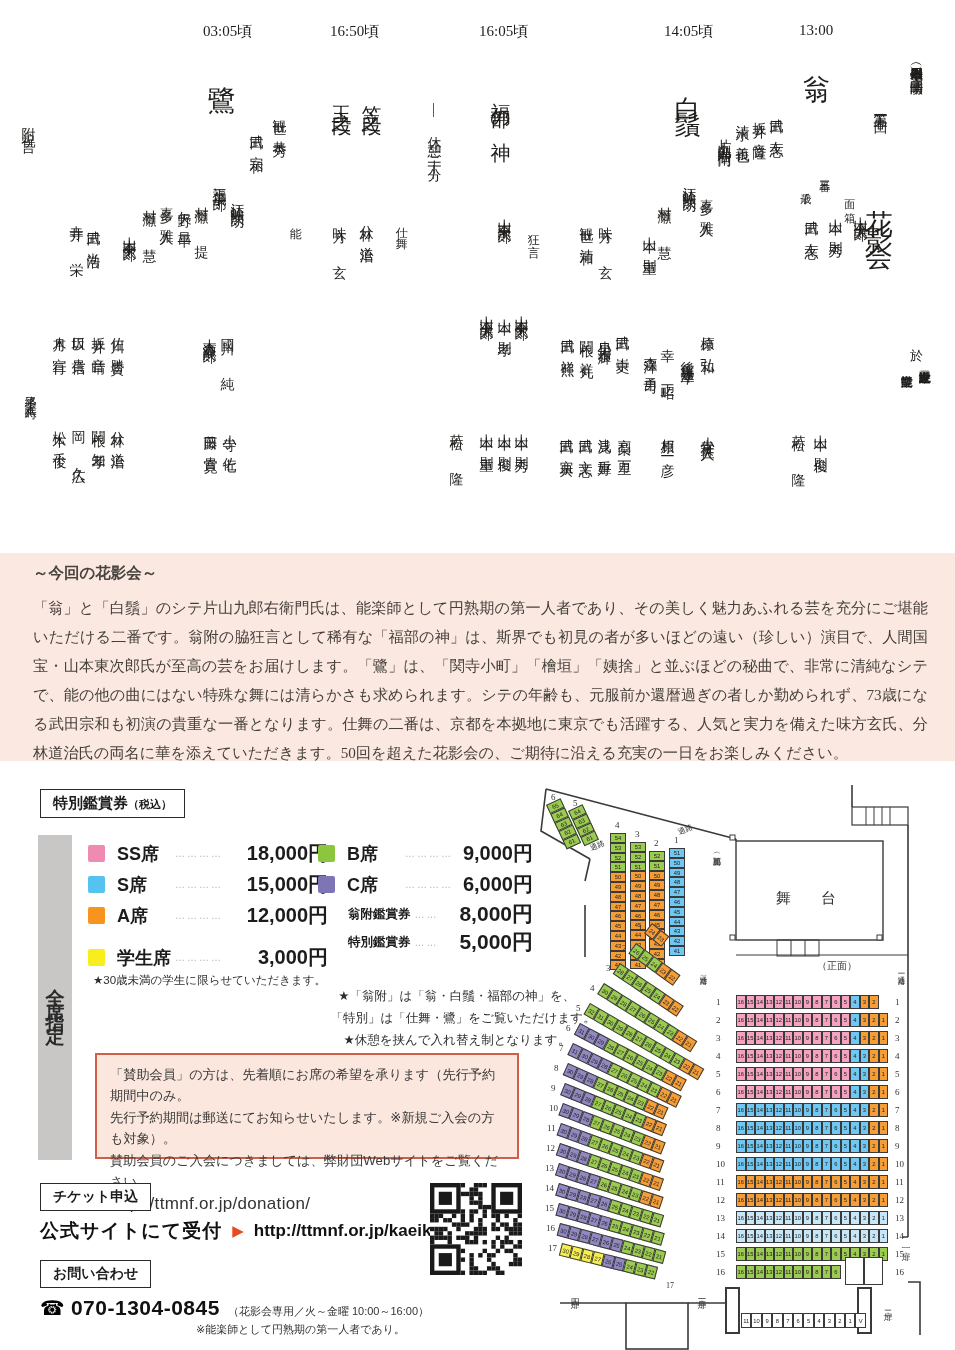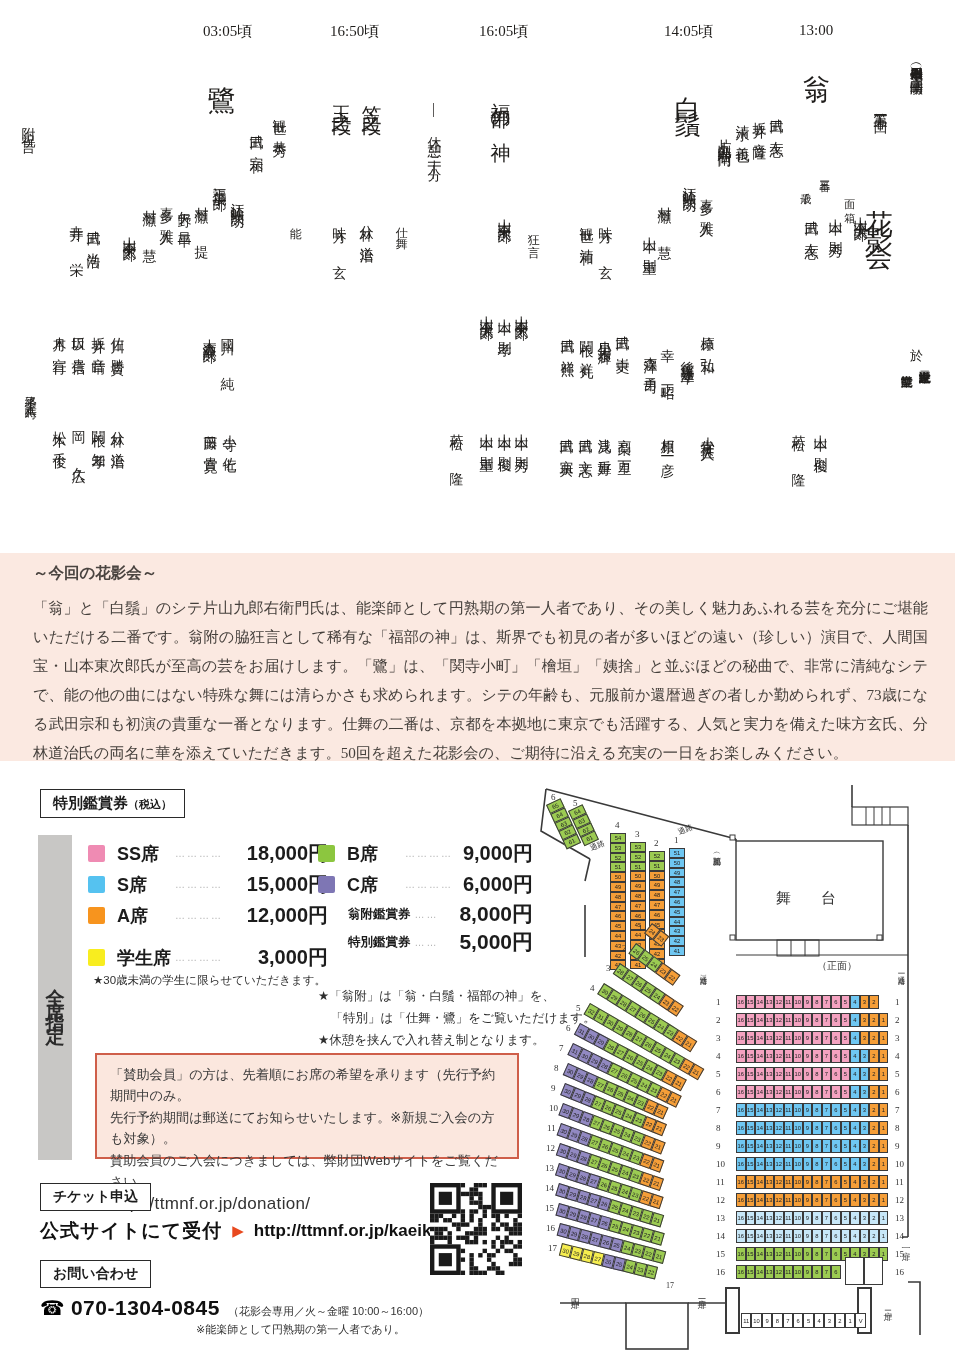--- a/index.html
+++ b/index.html
@@ -30,21 +30,21 @@
   .prow{display:flex;align-items:center;height:31px;}
   .prow.gap{margin-top:11px;}
   .sw{width:17px;height:17px;border-radius:2px;margin-right:12px;flex:0 0 17px;}
   .pname{font-size:18px;font-weight:bold;color:#1c1c1c;min-width:58px;}
   .dots{flex:1;font-size:10px;color:#b3b3b3;letter-spacing:2px;overflow:hidden;white-space:nowrap;}
   .pprice{font-size:20px;font-weight:bold;color:#1c1c1c;margin-left:6px;}
   .subrow{display:flex;align-items:center;height:28px;padding-left:30px;}
   .sublabel{font-size:12.5px;font-weight:bold;color:#1c1c1c;}
   .badge{color:#d0321e;font-size:12px;font-weight:bold;}
   .small-suffix{font-size:12px;font-weight:bold;margin-left:3px;}
-  .note{position:absolute;font-size:11.5px;color:#2e2e2e;line-height:1.75;white-space:pre-line;}
+  .note{position:absolute;font-size:11.5px;color:#2e2e2e;line-height:1.75;white-space:pre-line;text-align:center;}
   #memberbox{position:absolute;left:95px;top:1053px;width:424px;height:106px;border:2px solid #cf5f4a;
              background:#fbe7de;box-sizing:border-box;padding:9px 13px;}
   #memberbox .txt{font-size:13.2px;line-height:1.62;color:#3a3a3a;white-space:pre-line;}
   #memberbox .url{font-size:17px;color:#333;margin-top:2px;letter-spacing:.3px;}
   #applyline{position:absolute;left:40px;top:1218px;display:flex;align-items:center;}
   #applyline .m{font-size:19px;font-weight:bold;color:#111;letter-spacing:1px;}
   #applyline .arrow{color:#e8491f;font-size:15px;margin:0 10px;}
   #applyline .u{font-size:17px;font-weight:bold;color:#111;}
   #phoneline{position:absolute;left:40px;top:1296px;display:flex;align-items:baseline;}
   #phoneline .tel{font-size:20px;}

